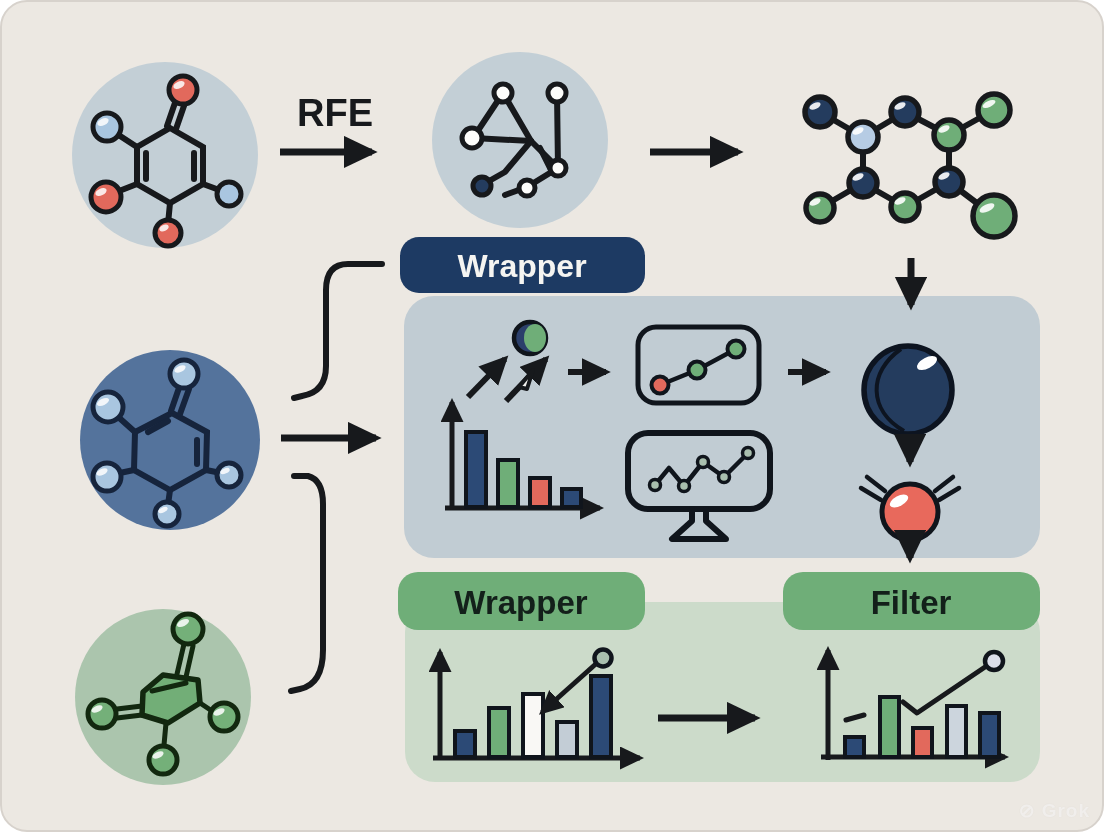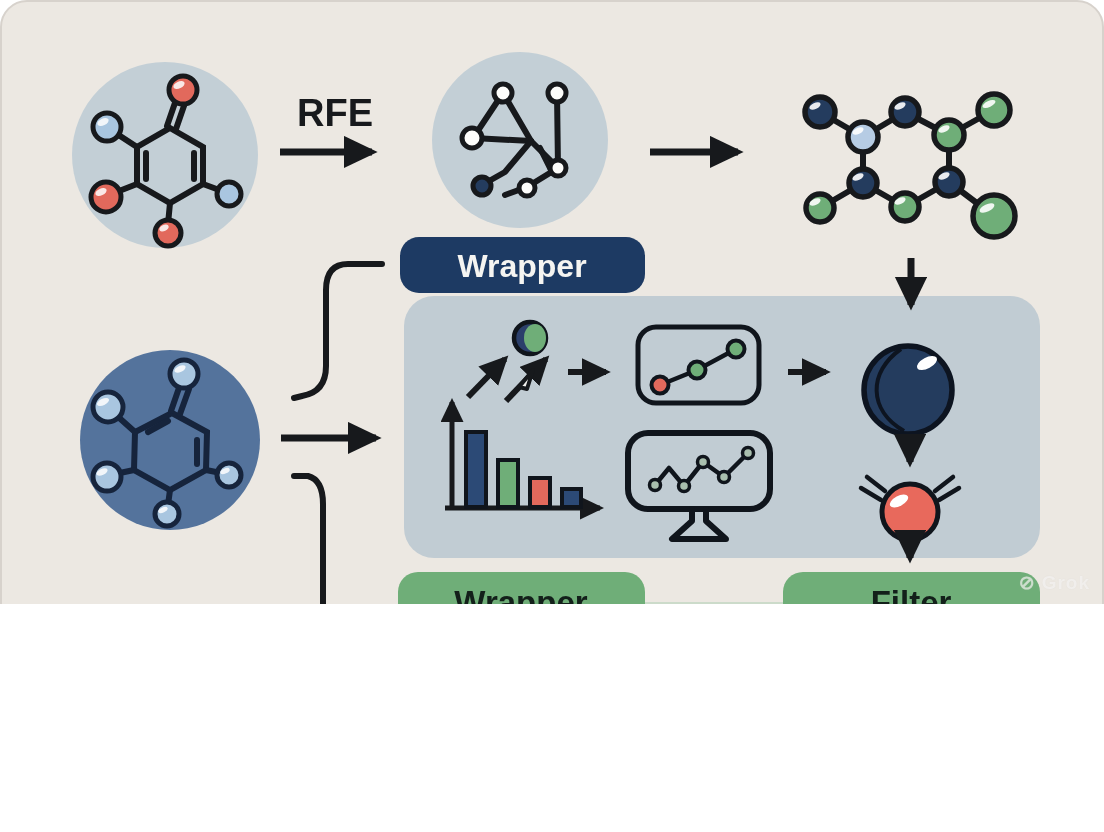--- a/index.html
+++ b/index.html
@@ -1,16 +1,16 @@
 <!DOCTYPE html>
 <html><head>
 <meta charset="utf-8">
 <style>
   html,body{margin:0;padding:0;background:#ffffff;font-family:"Liberation Sans",sans-serif;}
-  .frame{position:relative;width:1104px;height:604px;overflow:hidden;}
+  .frame{position:relative;width:1104px;height:832px;overflow:hidden;}
   svg{display:block;}
   text{font-family:"Liberation Sans","DejaVu Sans",sans-serif;}
   .watermark{
     position:absolute;right:14px;bottom:10px;
     font-size:19px;font-weight:700;letter-spacing:1px;
     color:rgba(255,255,255,0.55);display:flex;gap:6px;align-items:center;
     text-shadow:0 0 1px rgba(200,195,190,0.4);
     pointer-events:none;
   }
 </style>

